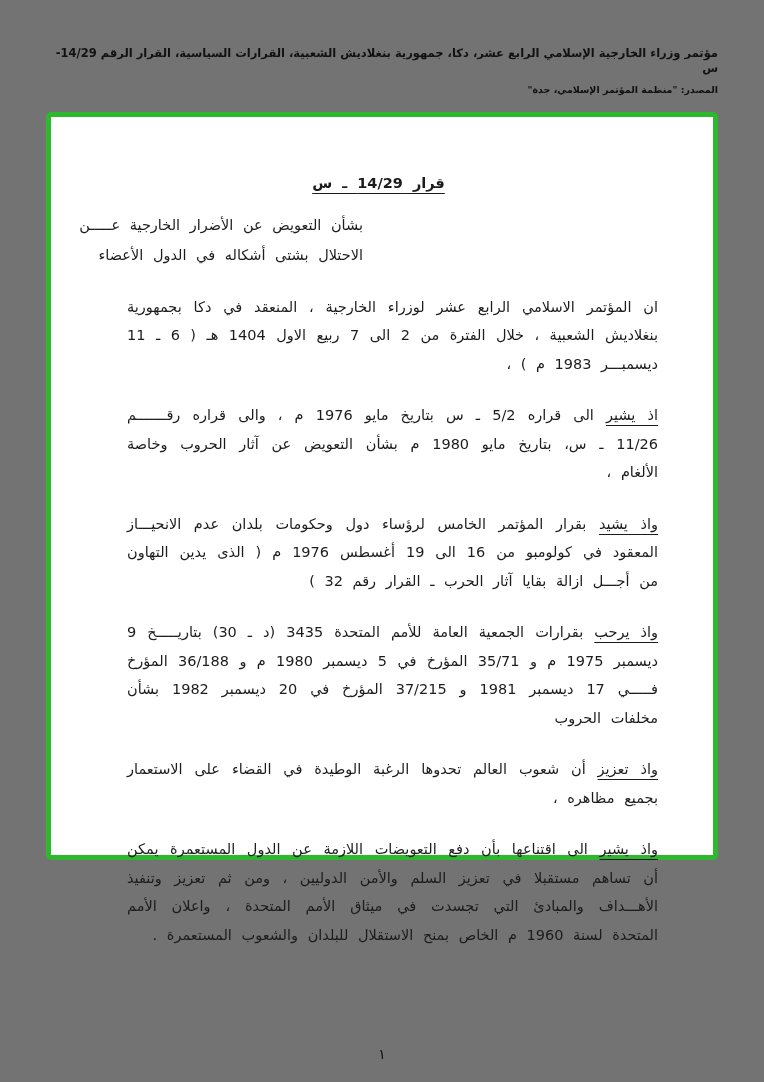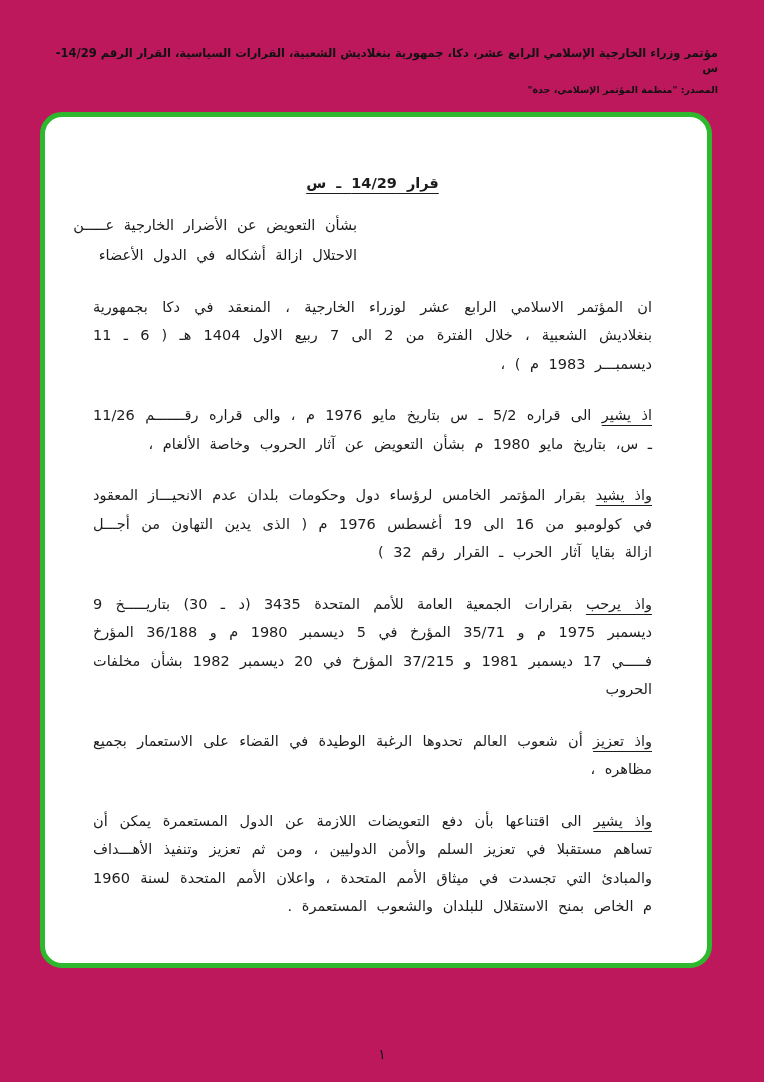--- a/index.html
+++ b/index.html
@@ -9,21 +9,21 @@
   *{ box-sizing:border-box; margin:0; padding:0; }
   html,body{ background:#ffffff; }
   body{
     width:764px; height:1082px;
     font-family:"DejaVu Sans", sans-serif;
     color:var(--text-color);
   }
   .page{
     position:relative;
     width:764px; height:1082px;
-    background:#be185d;
+    background:#737373;
     overflow:hidden;
   }
   
   .doc-header{
     position:absolute;
     top:46px; right:46px; left:40px;
     direction:rtl;
     text-align:right;
   }
   .doc-header .l1{
@@ -34,24 +34,24 @@
   }
   .doc-header .l2{
     font-size:9.5px;
     font-weight:bold;
     margin-top:8px;
     color:#111;
   }
   
   .frame{
     position:absolute;
-    left:40px; top:112px;
-    width:672px; height:856px;
+    left:46px; top:112px;
+    width:672px; height:748px;
     border:5px solid var(--frame-green);
-    border-radius:22px;
+    border-radius:5px;
     background:#ffffff;
   }
   
   .content{
     position:absolute;
     top:52px; right:55px; left:48px;
     direction:rtl;
     font-size:14.5px;
     line-height:28.5px;
     word-spacing:5px;
@@ -70,20 +70,21 @@
     text-align:right;
     padding-right:295px;
     white-space:nowrap;
     line-height:30px;
   }
   .subtitle-line .u{
     text-underline-offset:5px;
   }
   .body-block{
     margin-top:20px;
+    margin-left:28px;
   }
   .para{
     text-align:justify;
     margin-top:23px;
   }
   .para .lead{
     text-decoration:underline;
     text-underline-offset:5px;
   }
   
@@ -107,21 +108,21 @@
 
   <div class="frame">
     <div class="content">
 
       <div class="res-title">
         <span class="t">قرار 14/29 ـ س</span>
       </div>
 
       <div class="subtitle">
           <div class="subtitle-line"><span>بشأن التعويض عن الأضرار الخارجية عـــــن</span></div>
-          <div class="subtitle-line"><span>الاحتلال ازالة أشكاله في </span><span class="u">الدول</span><span> الأعضاء</span></div>
+          <div class="subtitle-line"><span>الاحتلال بشتى أشكاله في </span><span class="u">الدول</span><span> الأعضاء</span></div>
         </div>
 
       <div class="body-block">
           <div class="para"><span>ان المؤتمر الاسلامي الرابع عشر لوزراء الخارجية ، المنعقد في دكا بجمهورية بنغلاديش الشعبية ، خلال الفترة من 2 الى 7 ربيع الاول 1404 هـ ( 6 ـ 11 ديسمبـــر 1983 م ) ،</span></div>
           <div class="para"><span class="lead">اذ يشير</span><span> الى قراره 5/2 ـ س بتاريخ مايو 1976 م ، والى قراره رقـــــــم 11/26 ـ س، بتاريخ مايو 1980 م بشأن التعويض عن آثار الحروب وخاصة الألغام ،</span></div>
           <div class="para"><span class="lead">واذ يشيد</span><span> بقرار المؤتمر الخامس لرؤساء دول وحكومات بلدان عدم الانحيـــاز المعقود في كولومبو من 16 الى 19 أغسطس 1976 م ( الذى يدين التهاون من أجـــل ازالة بقايا آثار الحرب ـ القرار رقم 32 )</span></div>
           <div class="para"><span class="lead">واذ يرحب</span><span> بقرارات الجمعية العامة للأمم المتحدة 3435 (د ـ 30) بتاريـــــخ 9 ديسمبر 1975 م و 35/71 المؤرخ في 5 ديسمبر 1980 م و 36/188 المؤرخ فـــــي 17 ديسمبر 1981 و 37/215 المؤرخ في 20 ديسمبر 1982 بشأن مخلفات الحروب</span></div>
           <div class="para"><span class="lead">واذ تعزيز</span><span> أن شعوب العالم تحدوها الرغبة الوطيدة في القضاء على الاستعمار بجميع مظاهره ،</span></div>
           <div class="para"><span class="lead">واذ يشير</span><span> الى اقتناعها بأن دفع التعويضات اللازمة عن الدول المستعمرة يمكن أن تساهم مستقبلا في تعزيز السلم والأمن الدوليين ، ومن ثم تعزيز وتنفيذ الأهـــداف والمبادئ التي تجسدت في ميثاق الأمم المتحدة ، واعلان الأمم المتحدة لسنة 1960 م الخاص بمنح الاستقلال للبلدان والشعوب المستعمرة .</span></div>
         </div>

